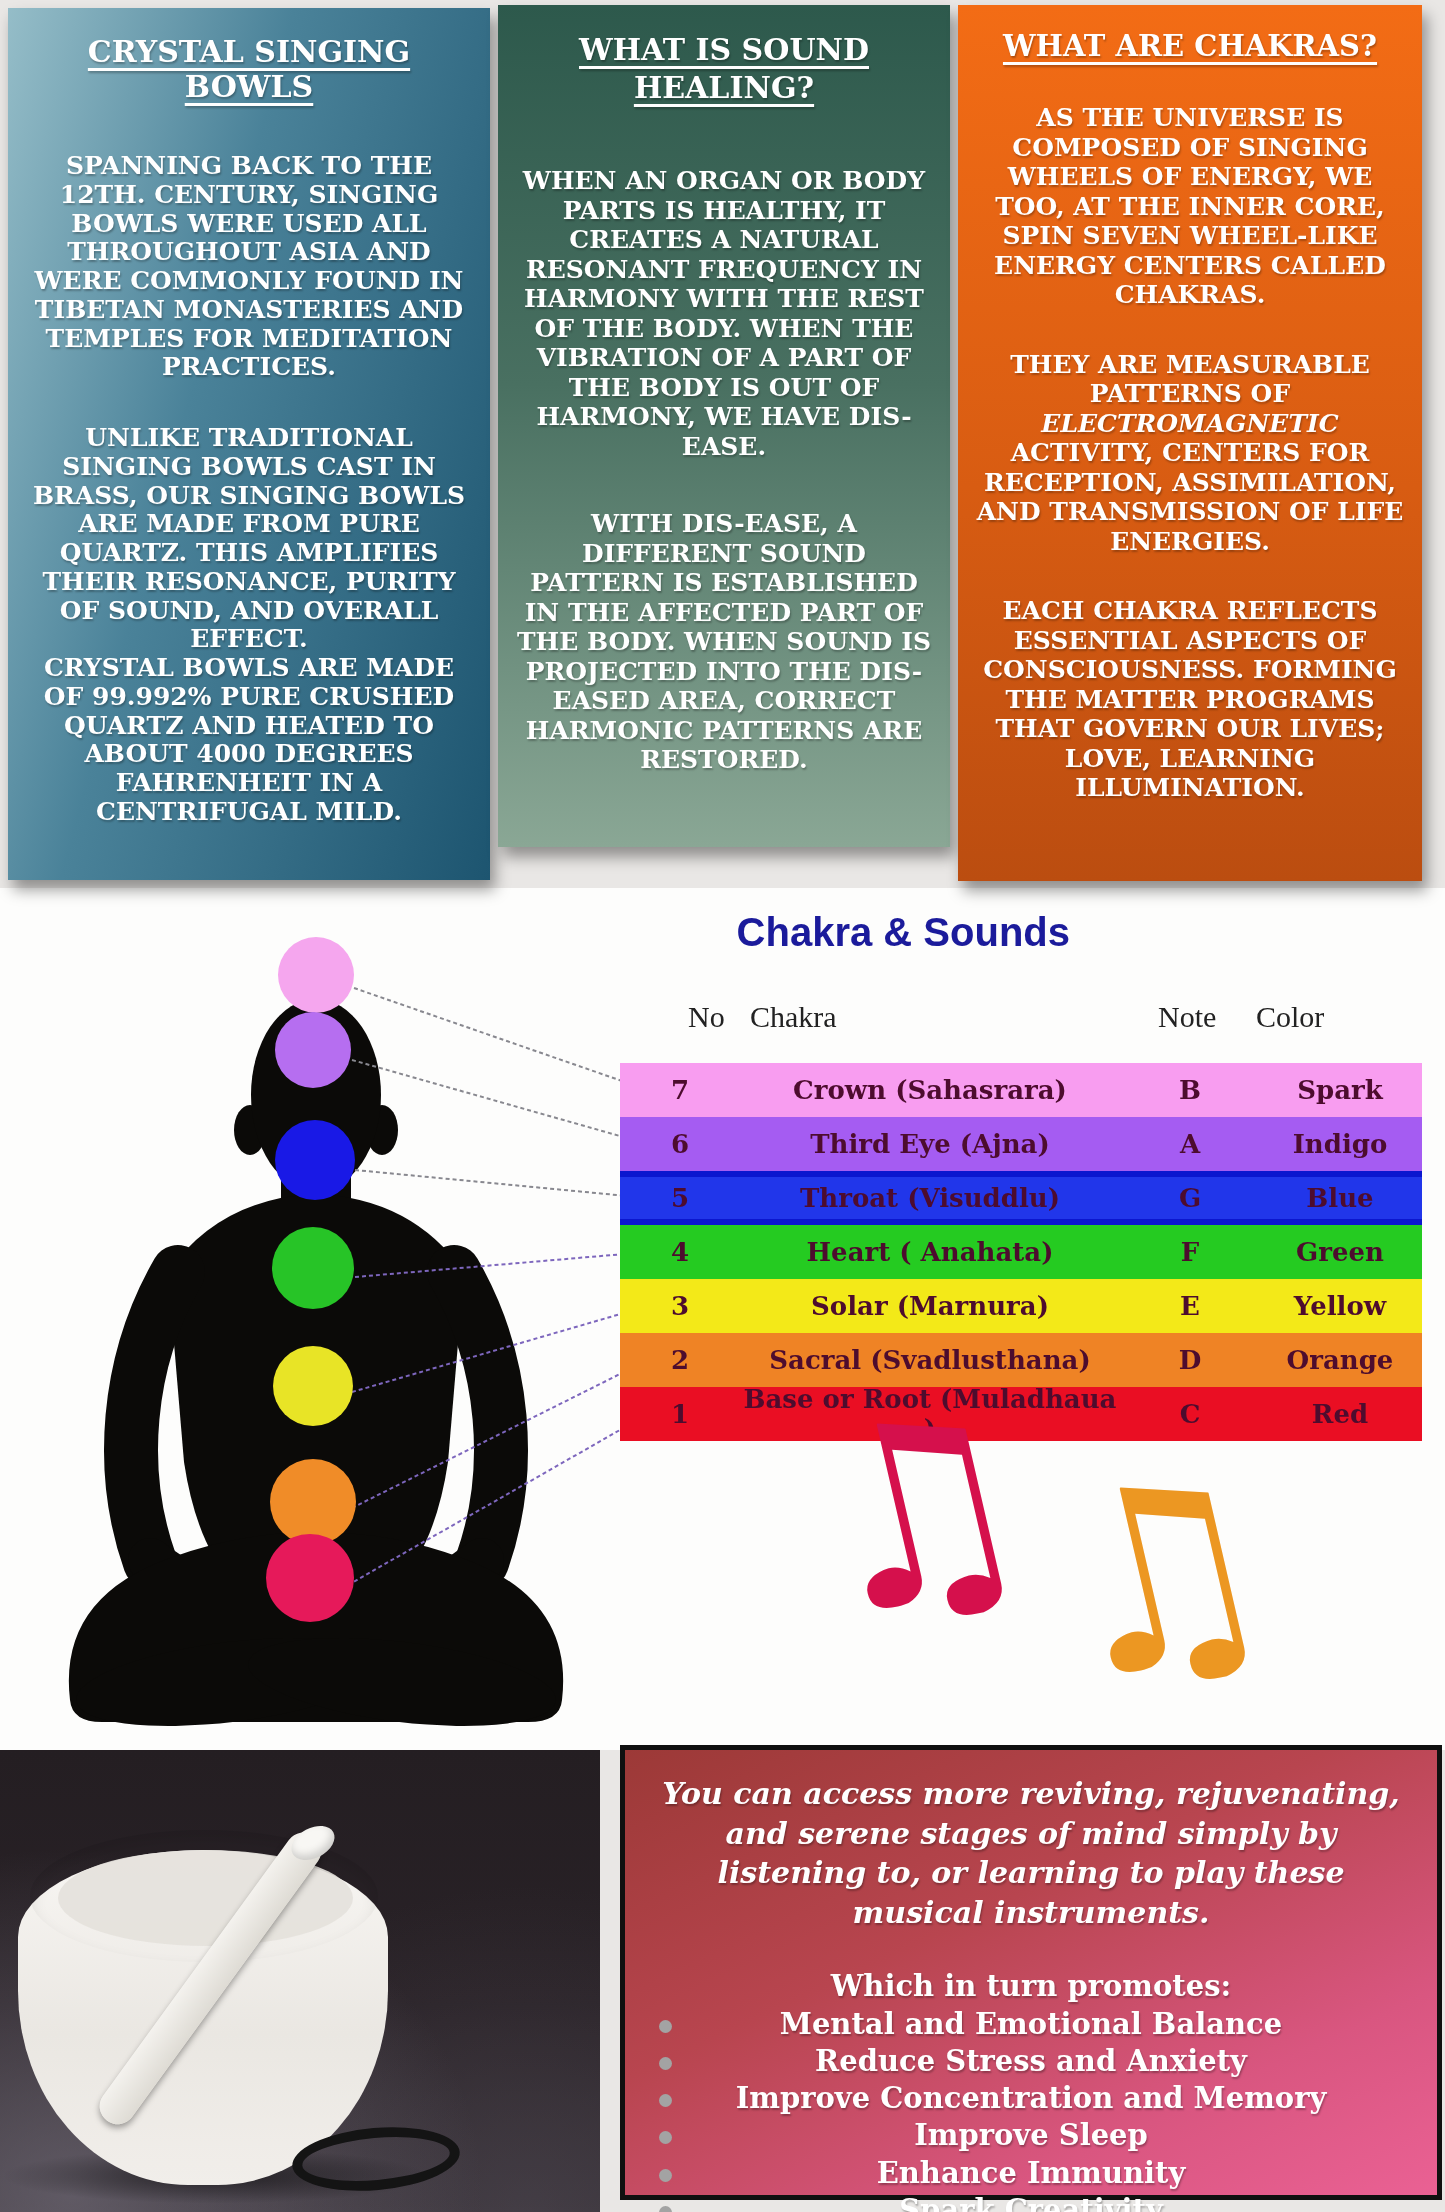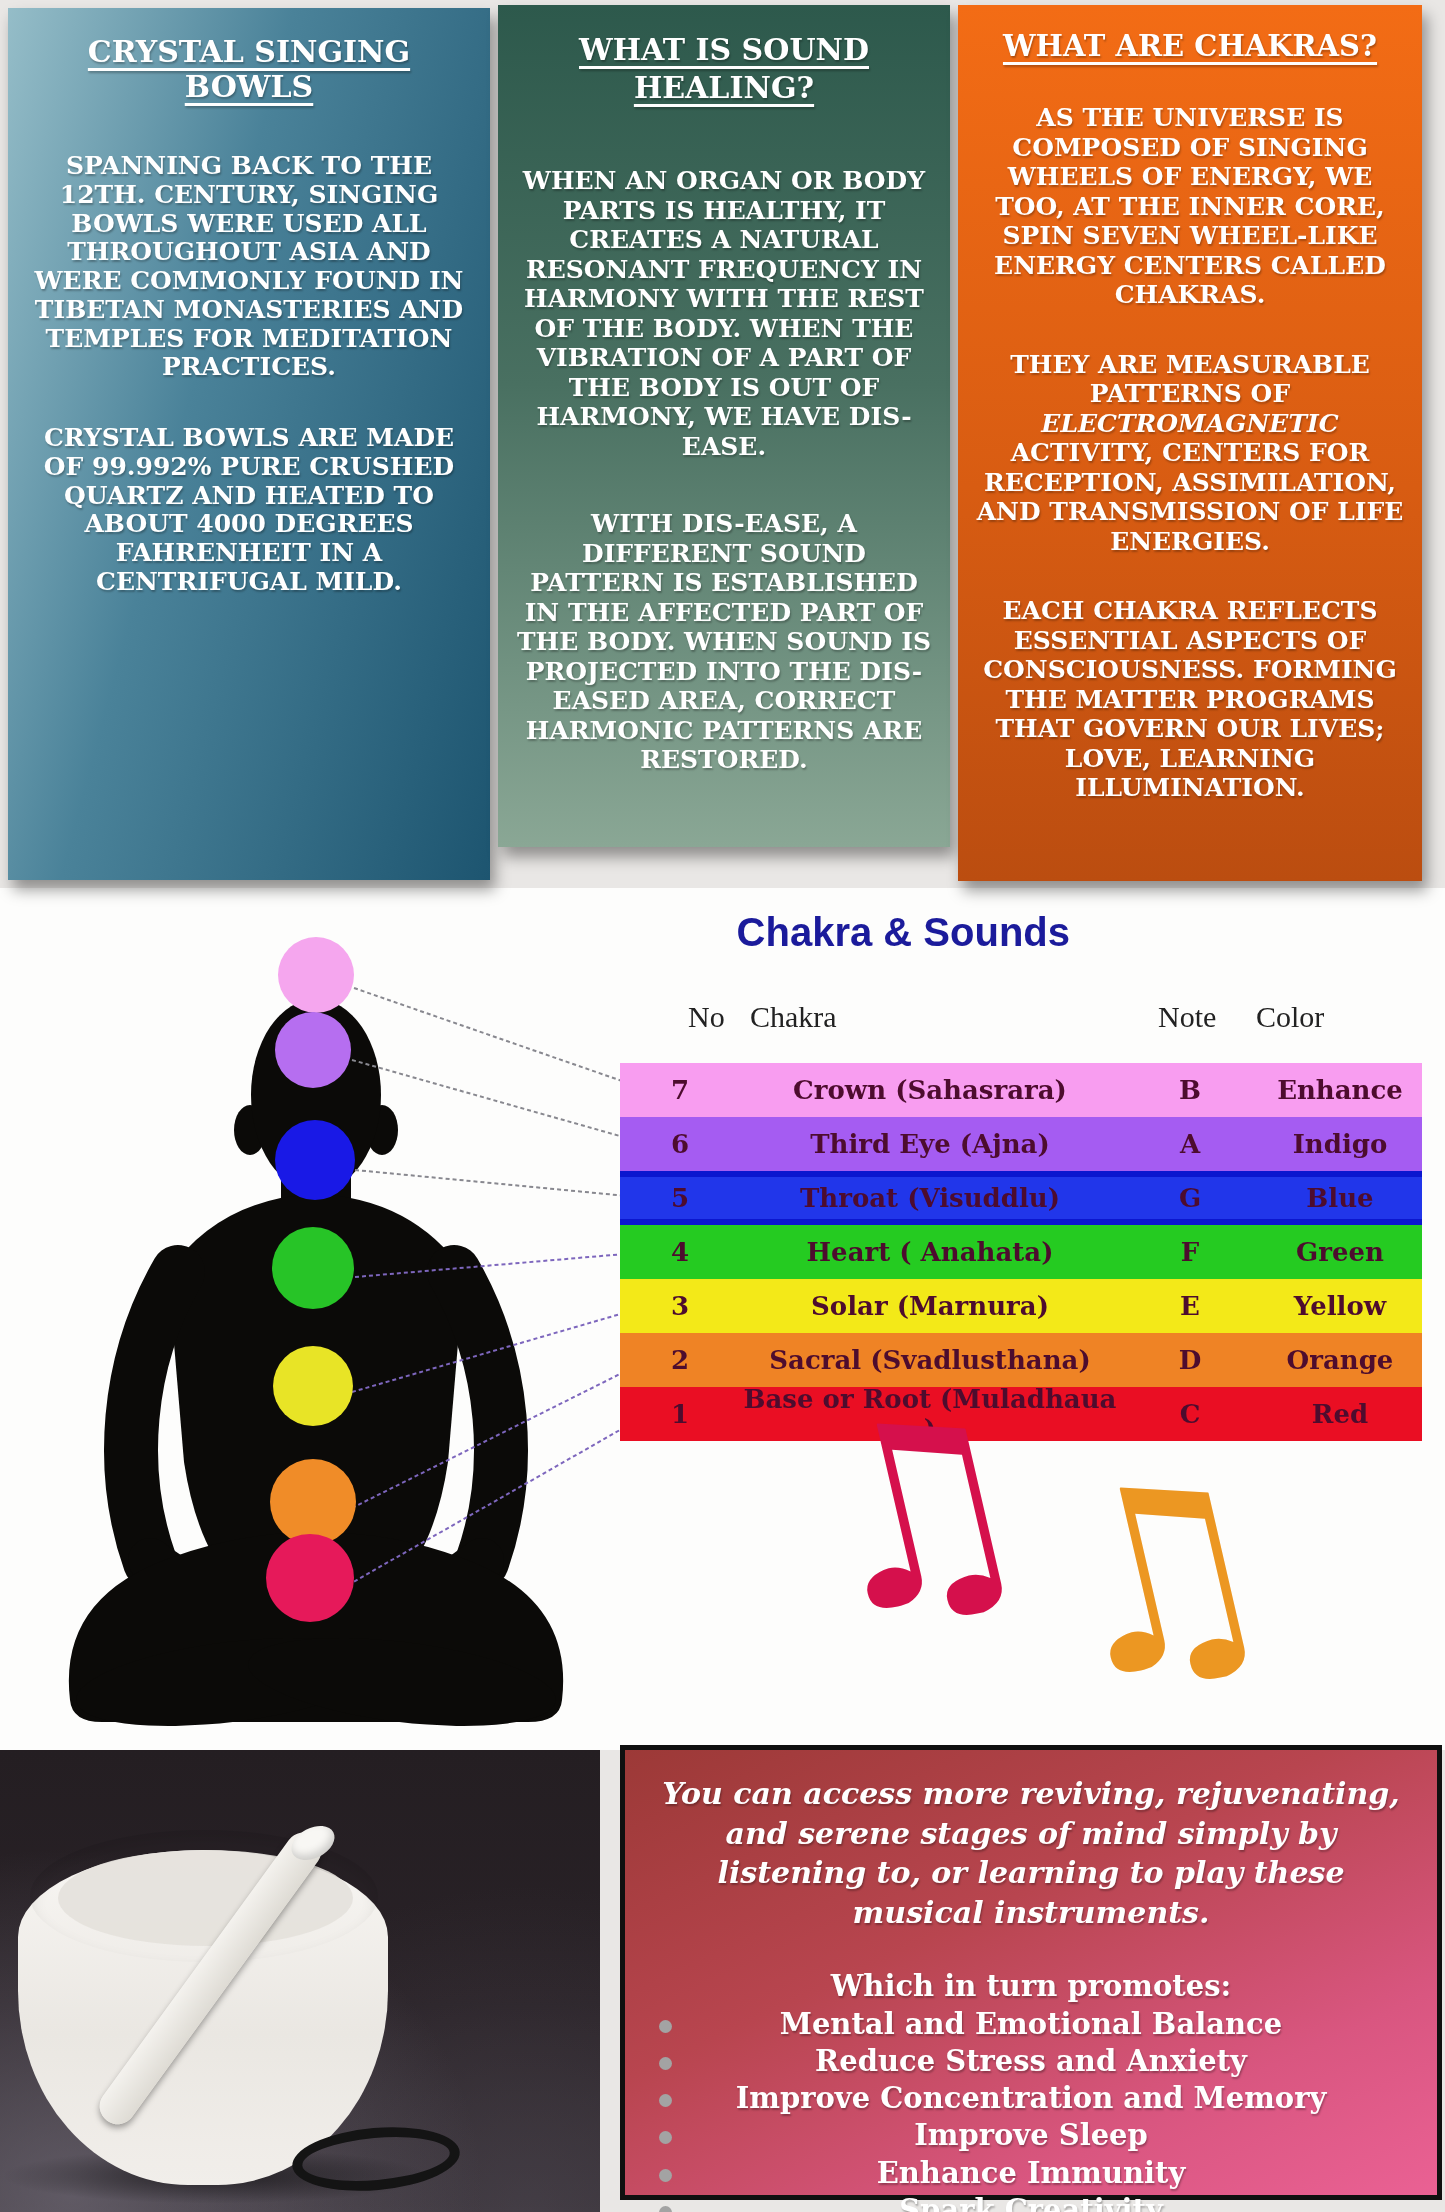--- a/index.html
+++ b/index.html
@@ -87,20 +87,21 @@
 </head>
 <body>
 
 <div id="page">
 
   <div id="chakra-bg"></div>
 
   <section class="panel" id="panel-left">
     <span class="ptitle">CRYSTAL SINGING BOWLS</span>
     <p class="gap-after">SPANNING BACK TO THE 12TH. CENTURY, SINGING BOWLS WERE USED ALL THROUGHOUT ASIA AND WERE COMMONLY FOUND IN TIBETAN MONASTERIES AND TEMPLES FOR MEDITATION PRACTICES.</p>
+    <p>UNLIKE TRADITIONAL SINGING BOWLS CAST IN BRASS, OUR SINGING BOWLS ARE MADE FROM PURE QUARTZ. THIS AMPLIFIES THEIR RESONANCE, PURITY OF SOUND, AND OVERALL EFFECT.</p>
     <p>CRYSTAL BOWLS ARE MADE OF 99.992% PURE CRUSHED QUARTZ AND HEATED TO ABOUT 4000 DEGREES FAHRENHEIT IN A CENTRIFUGAL MILD.</p>
   </section>
 
   <section class="panel" id="panel-mid">
     <span class="ptitle">WHAT IS SOUND HEALING?</span>
     <p class="gap-after">WHEN AN ORGAN OR BODY PARTS IS HEALTHY, IT CREATES A NATURAL RESONANT FREQUENCY IN HARMONY WITH THE REST OF THE BODY. WHEN THE VIBRATION OF A PART OF THE BODY IS OUT OF HARMONY, WE HAVE DIS-EASE.</p>
     <p>WITH DIS-EASE, A DIFFERENT SOUND PATTERN IS ESTABLISHED IN THE AFFECTED PART OF THE BODY. WHEN SOUND IS PROJECTED INTO THE DIS-EASED AREA, CORRECT HARMONIC PATTERNS ARE RESTORED.</p>
   </section>
 
   <section class="panel" id="panel-right">
@@ -150,21 +151,21 @@
   <span class="th" style="left:688px;top:1000px;">No</span>
   <span class="th" style="left:750px;top:1000px;">Chakra</span>
   <span class="th" style="left:1158px;top:1000px;">Note</span>
   <span class="th" style="left:1256px;top:1000px;">Color</span>
 
   <div id="chakra-table">
     <div class="crow" style="background: rgb(248, 157, 240);">
       <span class="c-no">7</span>
         <span class="c-chakra">Crown (Sahasrara)</span>
         <span class="c-note">B</span>
-        <span class="c-color">Enhance</span>
+        <span class="c-color">Spark</span>
     </div>
     <div class="crow" style="background: rgb(165, 92, 242);">
       <span class="c-no">6</span>
         <span class="c-chakra">Third Eye (Ajna)</span>
         <span class="c-note">A</span>
         <span class="c-color">Indigo</span>
     </div>
     <div class="crow blue-row" style="background: rgb(33, 54, 234);">
       <span class="c-no">5</span>
         <span class="c-chakra">Throat (Visuddlu)</span>

